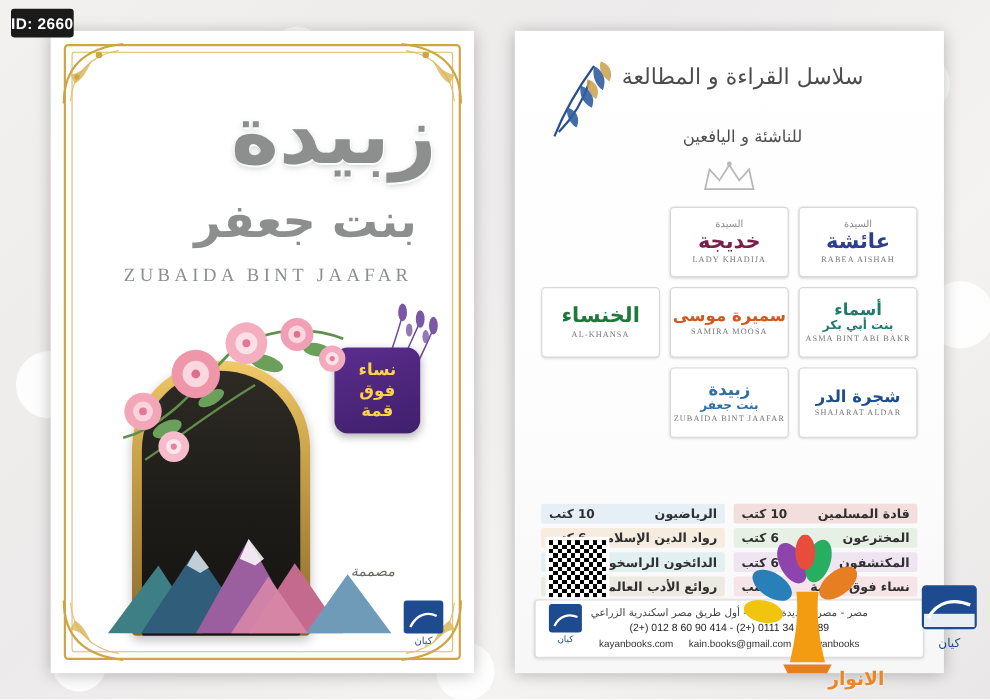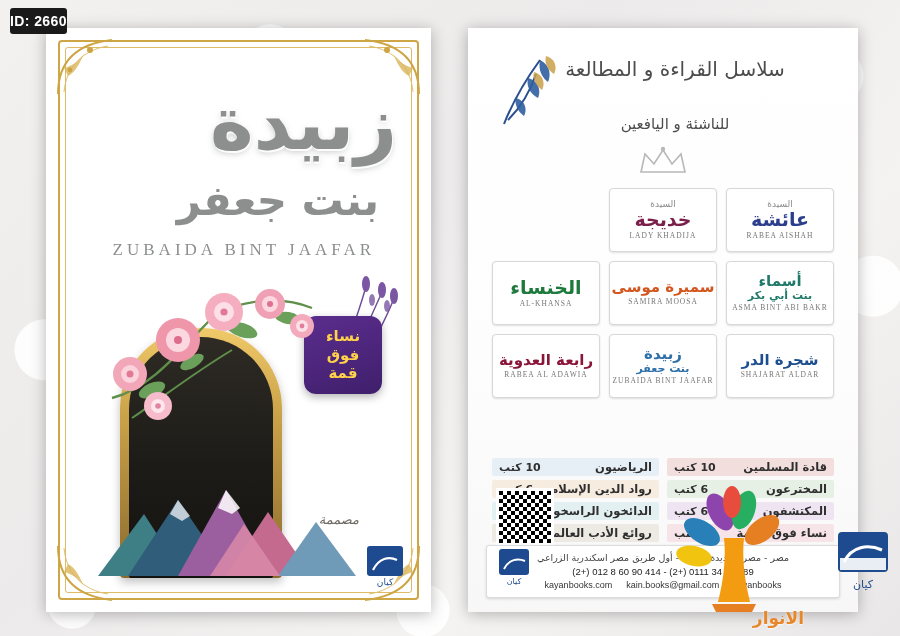--- a/index.html
+++ b/index.html
@@ -611,24 +611,20 @@
 
       <div class="cell">
         <div class="ar small" style="color:#1d4f8f">شجرة الدر</div>
         <div class="lat">SHAJARAT ALDAR</div>
       </div>
       <div class="cell">
         <div class="ar small" style="color:#2d6fa8">زبيدة</div>
         <div class="ar small" style="color:#2d6fa8;font-size:11px">بنت جعفر</div>
         <div class="lat">ZUBAIDA BINT JAAFAR</div>
       </div>
-      <div class="cell">
-        <div class="ar small" style="color:#8a1538">رابعة العدوية</div>
-        <div class="lat">RABEA AL ADAWIA</div>
-      </div>
     </div>
 
 
     <div class="series-list">
       <div class="series-item" style="background:#f3dede">
         <span>قادة المسلمين</span>
         <span class="cnt">10 كتب</span>
       </div>
       <div class="series-item" style="background:#e6eef6">
         <span>الرياضيون</span>

